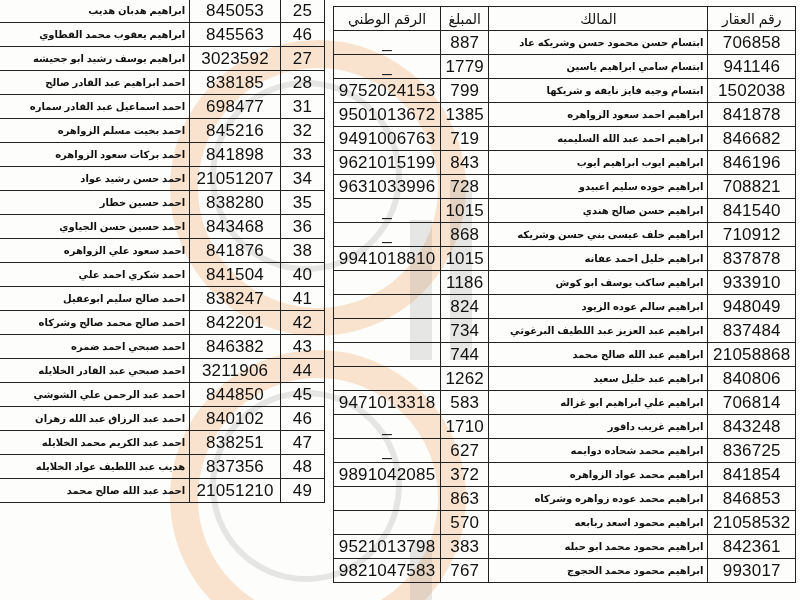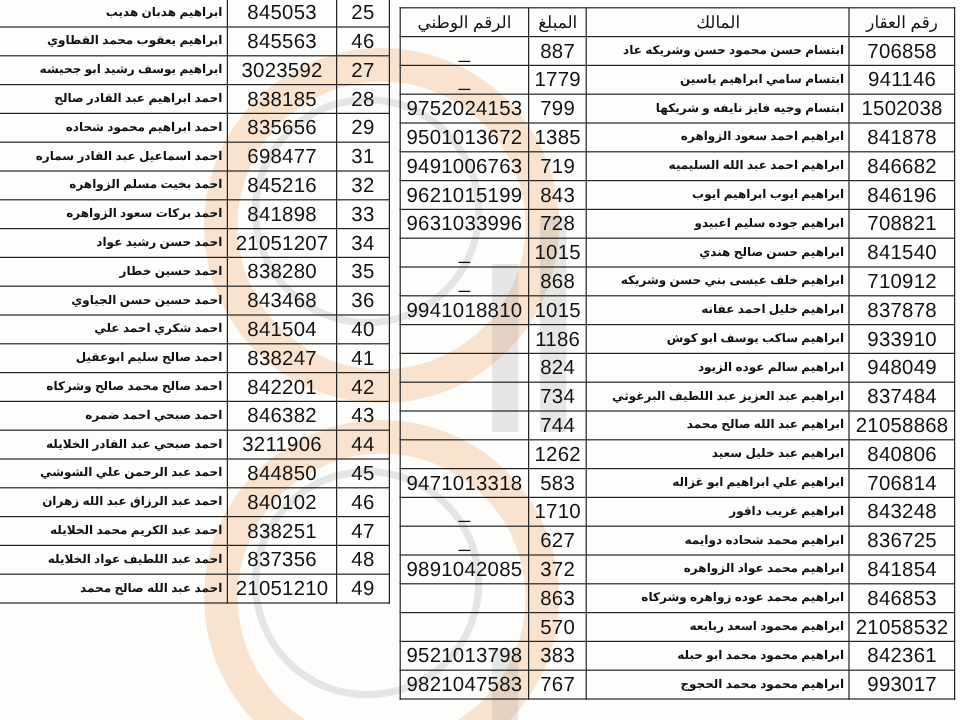--- a/index.html
+++ b/index.html
@@ -58,25 +58,20 @@
         <td class="name">ابراهيم يوسف رشيد ابو جحيشه</td>
         <td class="num">3023592</td>
         <td class="num">27</td>
       </tr>
       <tr>
         <td class="name">احمد ابراهيم عبد القادر صالح</td>
         <td class="num">838185</td>
         <td class="num">28</td>
       </tr>
       <tr>
-        <td class="name">احمد ابراهيم محمود شحاده</td>
-        <td class="num">835656</td>
-        <td class="num">29</td>
-      </tr>
-      <tr>
         <td class="name">احمد اسماعيل عبد القادر سماره</td>
         <td class="num">698477</td>
         <td class="num">31</td>
       </tr>
       <tr>
         <td class="name">احمد بخيت مسلم الزواهره</td>
         <td class="num">845216</td>
         <td class="num">32</td>
       </tr>
       <tr>
@@ -93,20 +88,25 @@
         <td class="name">احمد حسين   خطار</td>
         <td class="num">838280</td>
         <td class="num">35</td>
       </tr>
       <tr>
         <td class="name">احمد حسين حسن الجياوي</td>
         <td class="num">843468</td>
         <td class="num">36</td>
       </tr>
       <tr>
+        <td class="name">احمد سعود علي الزواهره</td>
+        <td class="num">841876</td>
+        <td class="num">38</td>
+      </tr>
+      <tr>
         <td class="name">احمد شكري احمد علي</td>
         <td class="num">841504</td>
         <td class="num">40</td>
       </tr>
       <tr>
         <td class="name">احمد صالح سليم ابوعقيل</td>
         <td class="num">838247</td>
         <td class="num">41</td>
       </tr>
       <tr>
@@ -133,21 +133,21 @@
         <td class="name">احمد عبد الرزاق عبد الله زهران</td>
         <td class="num">840102</td>
         <td class="num">46</td>
       </tr>
       <tr>
         <td class="name">احمد عبد الكريم محمد الخلايله</td>
         <td class="num">838251</td>
         <td class="num">47</td>
       </tr>
       <tr>
-        <td class="name">احمد عبد اللطيف عواد الخلايله</td>
+        <td class="name">هديب عبد اللطيف عواد الخلايله</td>
         <td class="num">837356</td>
         <td class="num">48</td>
       </tr>
       <tr>
         <td class="name">احمد عبد الله صالح محمد</td>
         <td class="num">21051210</td>
         <td class="num">49</td>
       </tr>
     </tbody>
 </table>

